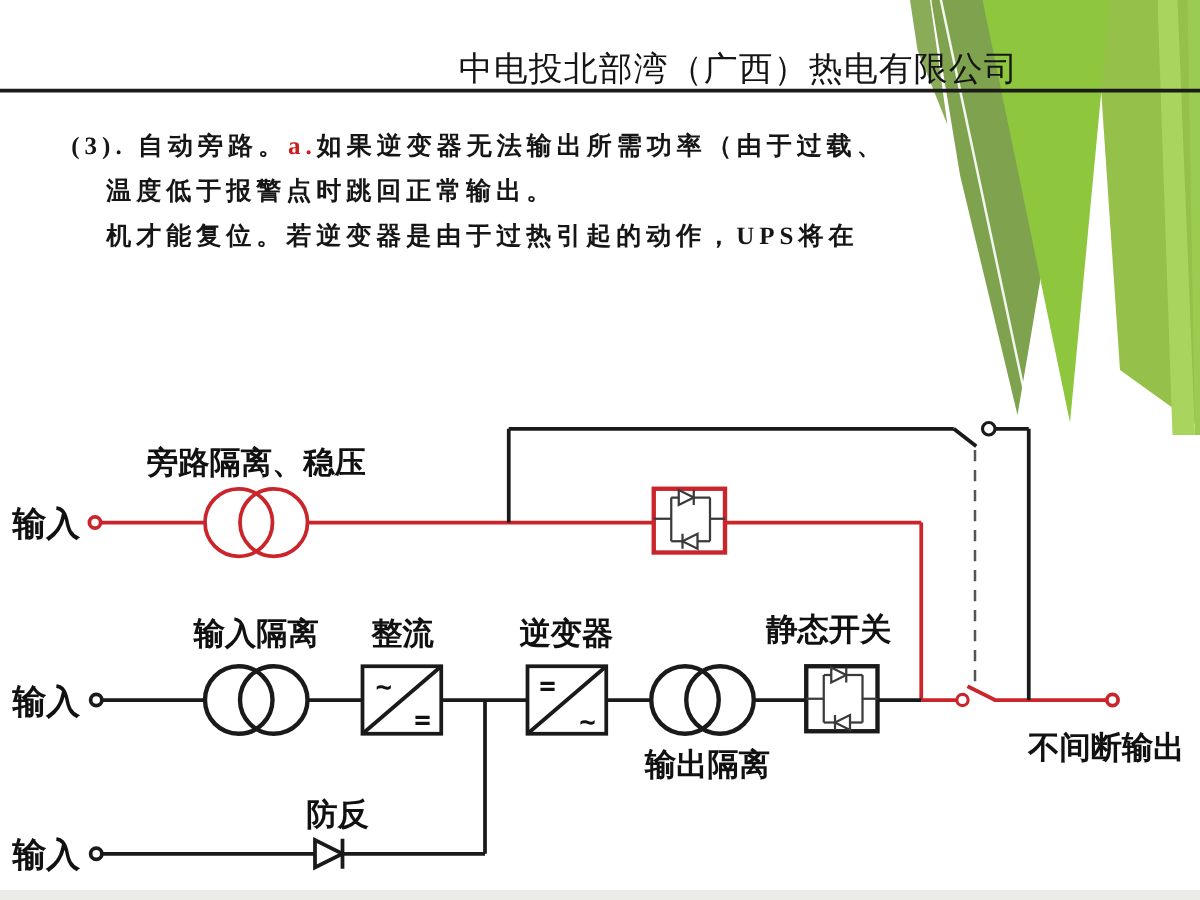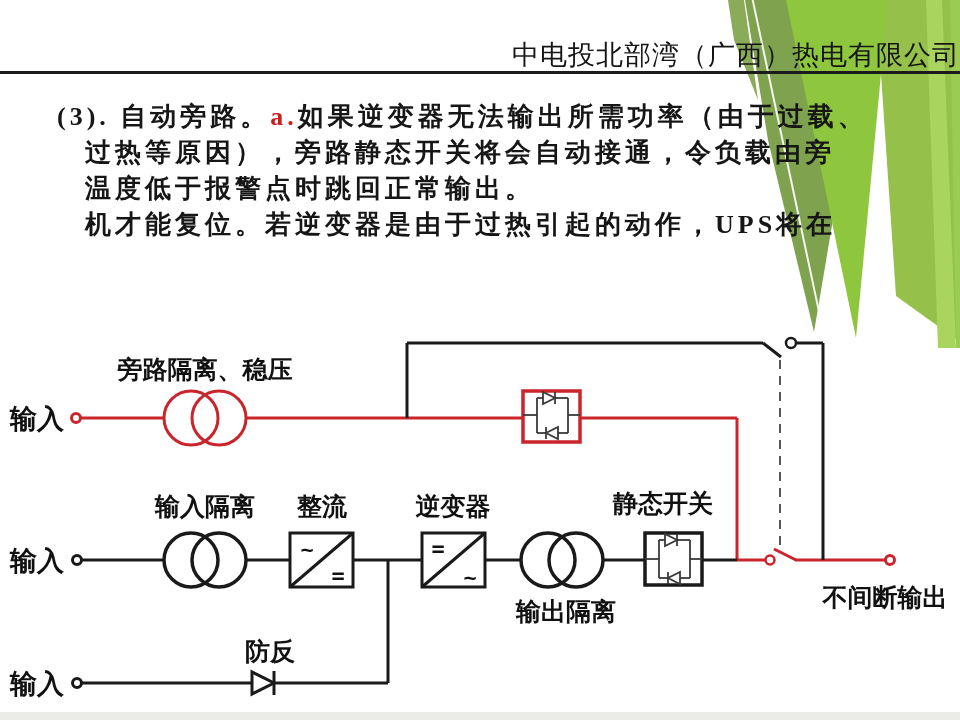--- a/index.html
+++ b/index.html
@@ -11,25 +11,25 @@
   .g-sliver{background:#8aab58;clip-path:polygon(0px 0px,16px 0px,30px 100px,6px 40px);}
   .g-sage{background:#7ea24e;clip-path:polygon(17px 0px,142px 0px,86px 332px,40px 140px);}
   .g-bright{background:#8ec63d;clip-path:polygon(58px 0px,160px 0px,128px 338px);}
   .g-right{background:#95c04a;clip-path:polygon(148px 0px,232px 0px,232px 342px,168px 296px);}
   .g-streak{background:#a9d55e;clip-path:polygon(198px 0px,214px 0px,228px 348px,210px 348px);}
   .g-edge{background:#9ccb52;clip-path:polygon(222px 0px,232px 0px,232px 348px,228px 348px);}
   .w-line{position:absolute;left:22px;top:-8px;width:2px;height:364px;background:rgba(255,255,255,.9);
           transform:rotate(-12deg);transform-origin:top left;}
   
   .title{position:absolute;top:37px;left:0;width:960px;box-sizing:border-box;padding-left:222px;
-         text-align:right;font-size:27px;letter-spacing:1px;color:#151515;z-index:3;}
+         text-align:center;font-size:27px;letter-spacing:1px;color:#151515;z-index:3;}
   .rule{position:absolute;top:71px;left:0;width:960px;height:3px;background:#1b1b1b;z-index:3;}
   
   .para{position:absolute;top:99px;left:57px;width:880px;z-index:3;
-        font-family:"Liberation Serif",serif;font-weight:700;font-size:26px;
+        font-family:"Liberation Serif",serif;font-weight:700;font-size:20px;
         line-height:36px;letter-spacing:4px;color:#161616;}
   .para .line{white-space:nowrap;}
   .para .indent{padding-left:28px;}
   .para .red{color:#cc1d1d;}
   
   .diagram{position:absolute;left:0;top:330px;z-index:2;}
   .lbl{font:700 25px "Liberation Sans",sans-serif;fill:#111;}
   .lbl-in{font:700 27px "Liberation Sans",sans-serif;fill:#111;}
   .sym{font:700 22px "DejaVu Sans Mono",monospace;fill:#111;}
   
@@ -48,21 +48,20 @@
     <div class="shp g-edge"></div>
     <div class="shp g-bright"></div>
     <div class="w-line"></div>
   </div>
 
   <div class="title">中电投北部湾（广西）热电有限公司</div>
   <div class="rule"></div>
 
   <div class="para">
     <div class="line"><span>(3). 自动旁路。</span><span class="red">a.</span><span>如果逆变器无法输出所需功率（由于过载、</span></div>
-    <div class="line indent">过热等原因），旁路静态开关将会自动接通，令负载由旁</div>
     <div class="line indent">温度低于报警点时跳回正常输出。</div>
     <div class="line indent">机才能复位。若逆变器是由于过热引起的动作，UPS将在</div>
   </div>
 
   <svg class="diagram" width="960" height="390" viewBox="0 330 960 390">
 
     <g stroke="#c9252b" stroke-width="3" fill="none">
       <circle cx="76" cy="418" r="4.5" fill="#fff"></circle>
       <line x1="81" y1="418" x2="164" y2="418"></line>
       <g>

